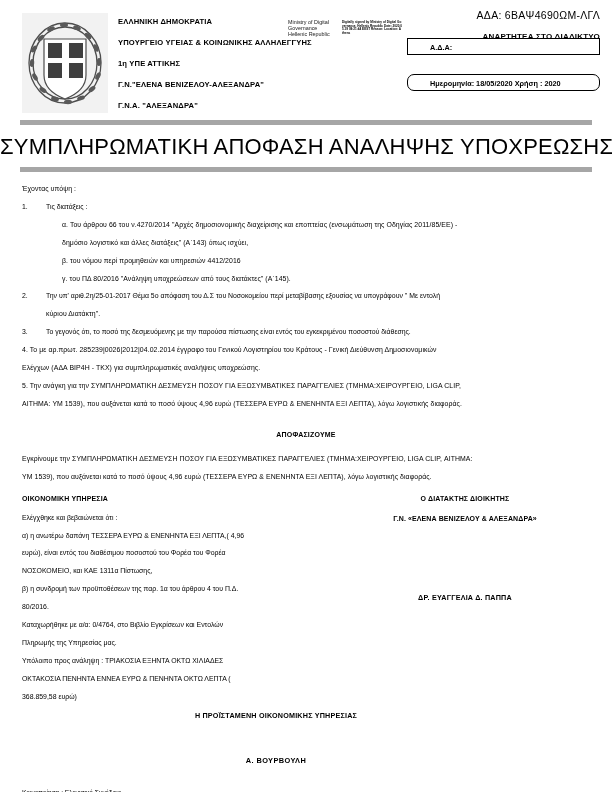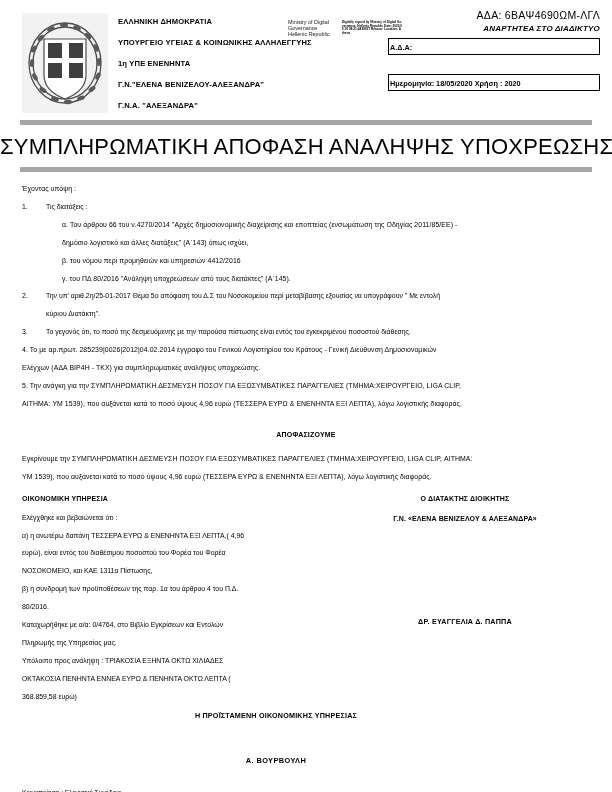--- a/index.html
+++ b/index.html
@@ -87,44 +87,44 @@
   }
   .ada-code {
     font-size: 10.5px;
     letter-spacing: 0.3px;
     white-space: nowrap;
   }
   .ada-sub {
     font-size: 8px;
     font-weight: bold;
     letter-spacing: 0.2px;
-    margin-top: 3px;
-    white-space: nowrap;
-    font-style: italic;
+    margin-top: 11px;
+    white-space: nowrap;
   }
 
   .boxes {
     position: absolute;
     right: 12px;
     top: 38px;
     width: 212px;
   }
   .hbox {
     border: 1.1px solid #000;
     height: 17px;
     line-height: 17px;
-    padding-left: 1px;
+    padding-left: 22px;
     font-size: 7.3px;
     font-weight: bold;
     white-space: nowrap;
     box-sizing: border-box;
     background: #fff;
+    margin-left: 19px;
   }
   .hbox.sp1 { margin-bottom: 19px; }
-  .hbox.sp2 { margin-bottom: 6px; }
+  .hbox.sp2 { margin-bottom: 6px; border-radius: 7px; }
 
   
   .rule {
     height: 5px;
     background: #a6a6a6;
     margin: 0 20px;
   }
   .doc-title {
     text-align: center;
     font-size: 22px;
@@ -192,21 +192,21 @@
   .col-r .r-sub {
     font-weight: bold;
     font-size: 7px;
     letter-spacing: 0.1px;
     margin-top: 13px;
   }
   .col-r .r-name {
     font-weight: bold;
     font-size: 7.2px;
     letter-spacing: 0.2px;
-    margin-top: 96px;
+    margin-top: 72px;
   }
   .lrow { margin-bottom: 11px; }
 
   .final-head {
     text-align: center;
     font-weight: bold;
     font-size: 7.2px;
     letter-spacing: 0.2px;
     margin-top: 4px;
     margin-left: -60px;
@@ -263,21 +263,21 @@
           <rect x="47" y="30" width="14" height="15"></rect>
           <rect x="26" y="50" width="14" height="15"></rect>
           <rect x="47" y="50" width="14" height="15"></rect>
         </g>
       </svg>
     </div>
 
     <div class="org-block">
       <div class="org-line">ΕΛΛΗΝΙΚΗ ΔΗΜΟΚΡΑΤΙΑ</div>
       <div class="org-line">ΥΠΟΥΡΓΕΙΟ ΥΓΕΙΑΣ &amp; ΚΟΙΝΩΝΙΚΗΣ ΑΛΛΗΛΕΓΓΥΗΣ</div>
-      <div class="org-line">1η ΥΠΕ ΕΝΕΝΗΝΤΑ</div>
+      <div class="org-line">1η ΥΠΕ ΑΤΤΙΚΗΣ</div>
       <div class="org-line">Γ.Ν."ΕΛΕΝΑ ΒΕΝΙΖΕΛΟΥ-ΑΛΕΞΑΝΔΡΑ"</div>
       <div class="org-line">Γ.Ν.Α. "ΑΛΕΞΑΝΔΡΑ"</div>
     </div>
 
     <div class="minstamp">
       <div class="ms-en">Ministry of Digital</div>
       <div class="ms-en">Governance</div>
       <div class="ms-en">Hellenic Republic</div>
       <div class="ms-sig">Digitally signed by Ministry of Digital Governance, Hellenic Republic Date: 2020.05.19 09:21:44 EEST Reason: Location: Athens</div>
     </div>

